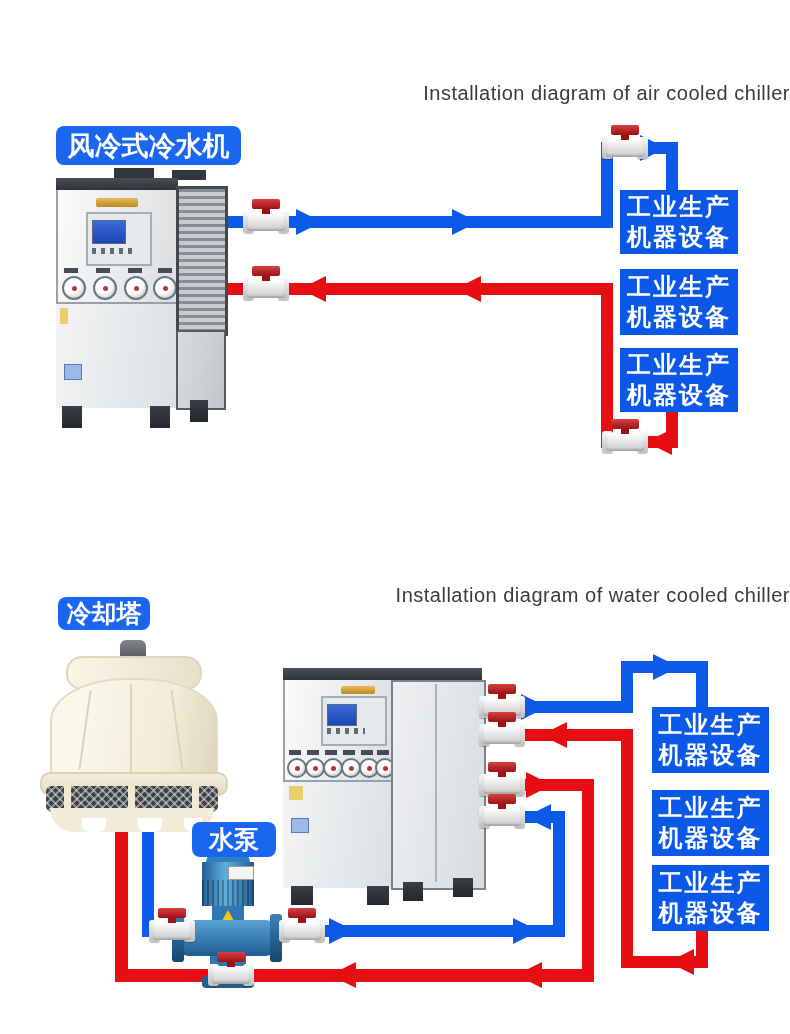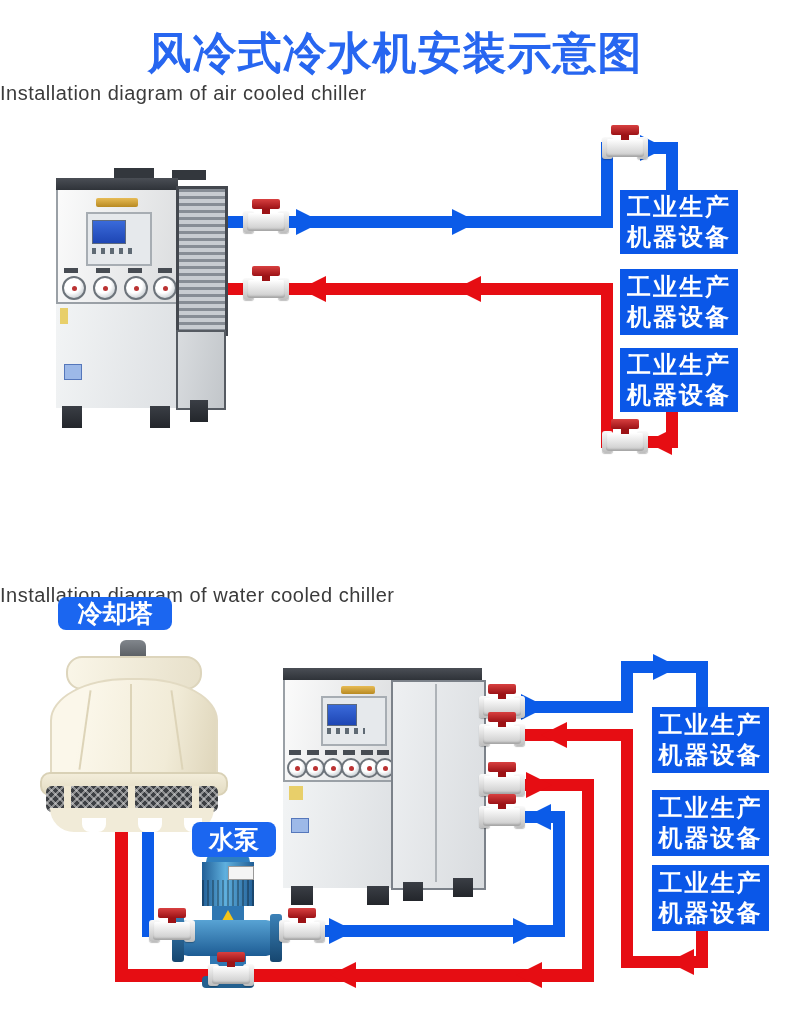--- a/index.html
+++ b/index.html
@@ -1,21 +1,21 @@
 <!DOCTYPE html>
 <html style="--title_blue: #2766f0; --subtitle_gray: #3b3b3b; --pipe_blue: #0b5be8; --pipe_red: #e60d13; --box_blue: #0a57e8; --label_blue: #1b66f0;"><head>
 <meta charset="utf-8">
 <style>
   html,body{margin:0;padding:0;background:#fff;font-family:"Liberation Sans",sans-serif;}
   #canvas{position:relative;width:790px;height:1034px;margin:0 auto;background:#fff;overflow:hidden;}
 
   
   .sec-title{position:absolute;left:0;width:790px;text-align:center;color:var(--title_blue);
     font-size:44px;font-weight:700;letter-spacing:1px;white-space:nowrap;}
-  .sec-sub{position:absolute;left:0;width:790px;text-align:left;color:var(--subtitle_gray);
+  .sec-sub{position:absolute;left:0;width:790px;text-align:right;color:var(--subtitle_gray);
     font-size:20px;font-weight:500;letter-spacing:.5px;}
   .taglabel{position:absolute;background:var(--label_blue);color:#fff;font-weight:600;
     border-radius:8px;display:flex;align-items:center;justify-content:center;z-index:10;}
   .eqbox{position:absolute;left:0;width:118px;background:var(--box_blue);color:#fff;font-weight:700;
     font-size:24px;line-height:30px;text-align:center;display:flex;flex-direction:column;
     justify-content:center;z-index:4;letter-spacing:2px;}
 
   
   .pipe{position:absolute;z-index:2;}
   .pipe.blue{background:var(--pipe_blue);}
@@ -89,23 +89,23 @@
   .p-flange{position:absolute;background:linear-gradient(#3c82b8,#16466f);border-radius:3px;}
   .p-warn{position:absolute;background:#f5c518;clip-path:polygon(50% 0,100% 100%,0 100%);}
   .p-cone{position:absolute;background:#2f77b2;border-radius:0 0 12px 12px;}
   .p-base{position:absolute;background:#24608f;border-radius:4px;}
 </style>
 </head>
 <body>
 
 <div id="canvas">
 
-  <div class="sec-title" style="top:24px;">风冷式冷水机安装示意图</div>
   <div class="sec-sub" style="top:82px;">Installation diagram of air cooled chiller</div>
 
+  <div class="taglabel" style="left:56px;top:126px;width:185px;height:39px;font-size:27px;">风冷式冷水机</div>
 
   <div class="pipe blue" style="left:206px;top:216px;width:407px;height:12px;"></div>
   <div class="pipe blue" style="left:601px;top:147px;width:12px;height:81px;"></div>
   <div class="pipe blue" style="left:601px;top:142px;width:77px;height:12px;"></div>
   <div class="pipe blue" style="left:666px;top:142px;width:12px;height:52px;"></div>
   <div class="arr blue r" style="left:296px;top:209px;"></div>
   <div class="arr blue r" style="left:452px;top:209px;"></div>
   <div class="arr blue r" style="left:640px;top:135px;"></div>
 
   <div class="pipe red" style="left:206px;top:283px;width:407px;height:12px;"></div>
@@ -180,21 +180,21 @@
     <div class="m-sticker-b" style="left:8px;top:196px;width:16px;height:14px;"></div>
     <div class="m-side-grille" style="left:120px;top:18px;width:46px;height:144px;"></div>
     <div class="m-side-panel" style="left:120px;top:162px;width:46px;height:76px;"></div>
     <div class="m-leg" style="left:6px;top:238px;width:20px;height:22px;"></div>
     <div class="m-leg" style="left:94px;top:238px;width:20px;height:22px;"></div>
     <div class="m-leg" style="left:134px;top:232px;width:18px;height:22px;"></div>
   </div>
 
   <div class="sec-sub" style="top:584px;">Installation diagram of water cooled chiller</div>
 
-  <div class="taglabel" style="left:58px;top:597px;width:114px;height:33px;font-size:25px;">冷却塔</div>
+  <div class="taglabel" style="left:58px;top:597px;width:92px;height:33px;font-size:25px;">冷却塔</div>
   <div class="taglabel" style="left:192px;top:822px;width:84px;height:35px;font-size:25px;">水泵</div>
 
   <div class="pipe blue" style="left:470px;top:701px;width:163px;height:12px;"></div>
   <div class="pipe blue" style="left:621px;top:661px;width:12px;height:52px;"></div>
   <div class="pipe blue" style="left:621px;top:661px;width:87px;height:12px;"></div>
   <div class="pipe blue" style="left:696px;top:661px;width:12px;height:51px;"></div>
   <div class="arr blue r" style="left:521px;top:694px;"></div>
   <div class="arr blue r" style="left:653px;top:654px;"></div>
 
   <div class="pipe red" style="left:470px;top:729px;width:163px;height:12px;"></div>

